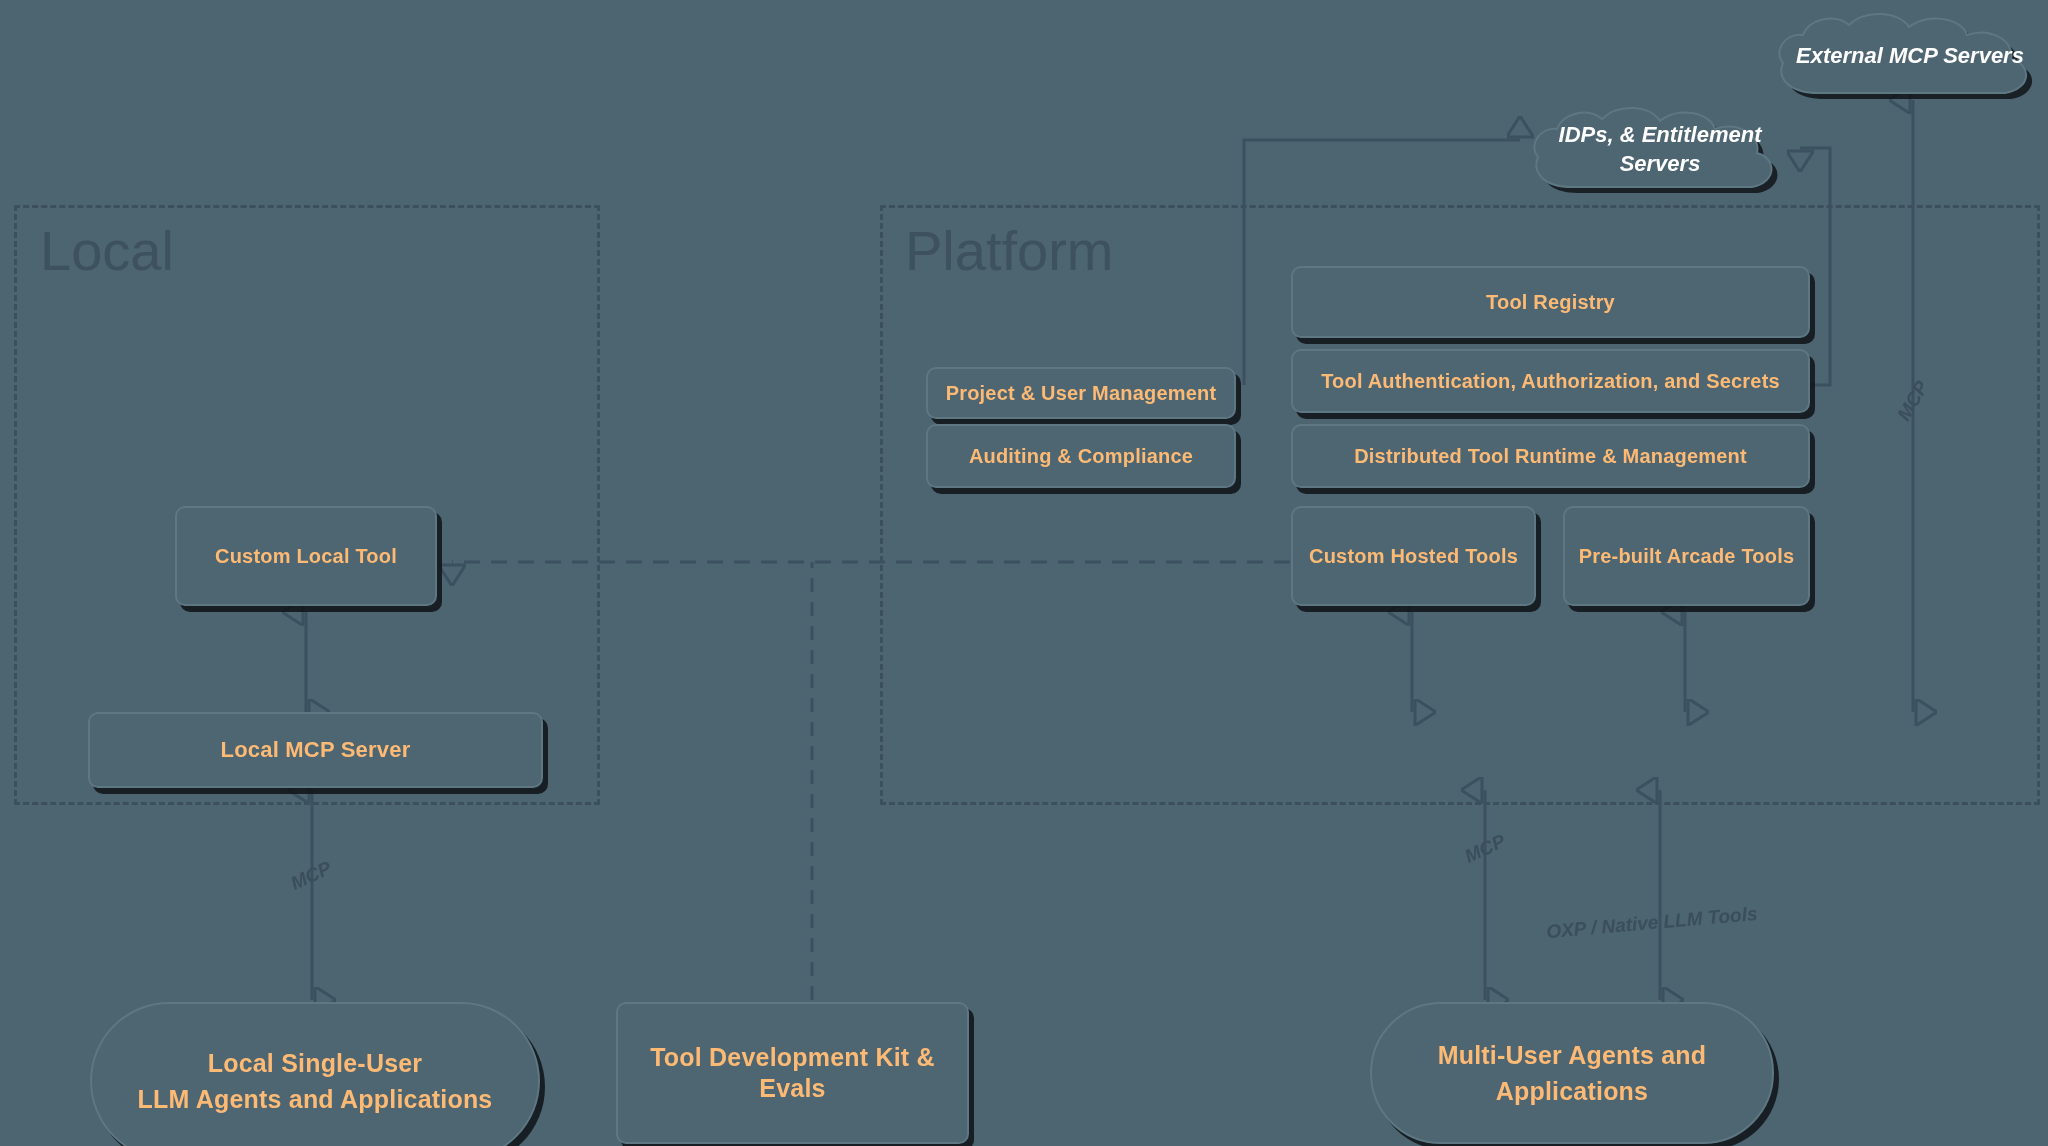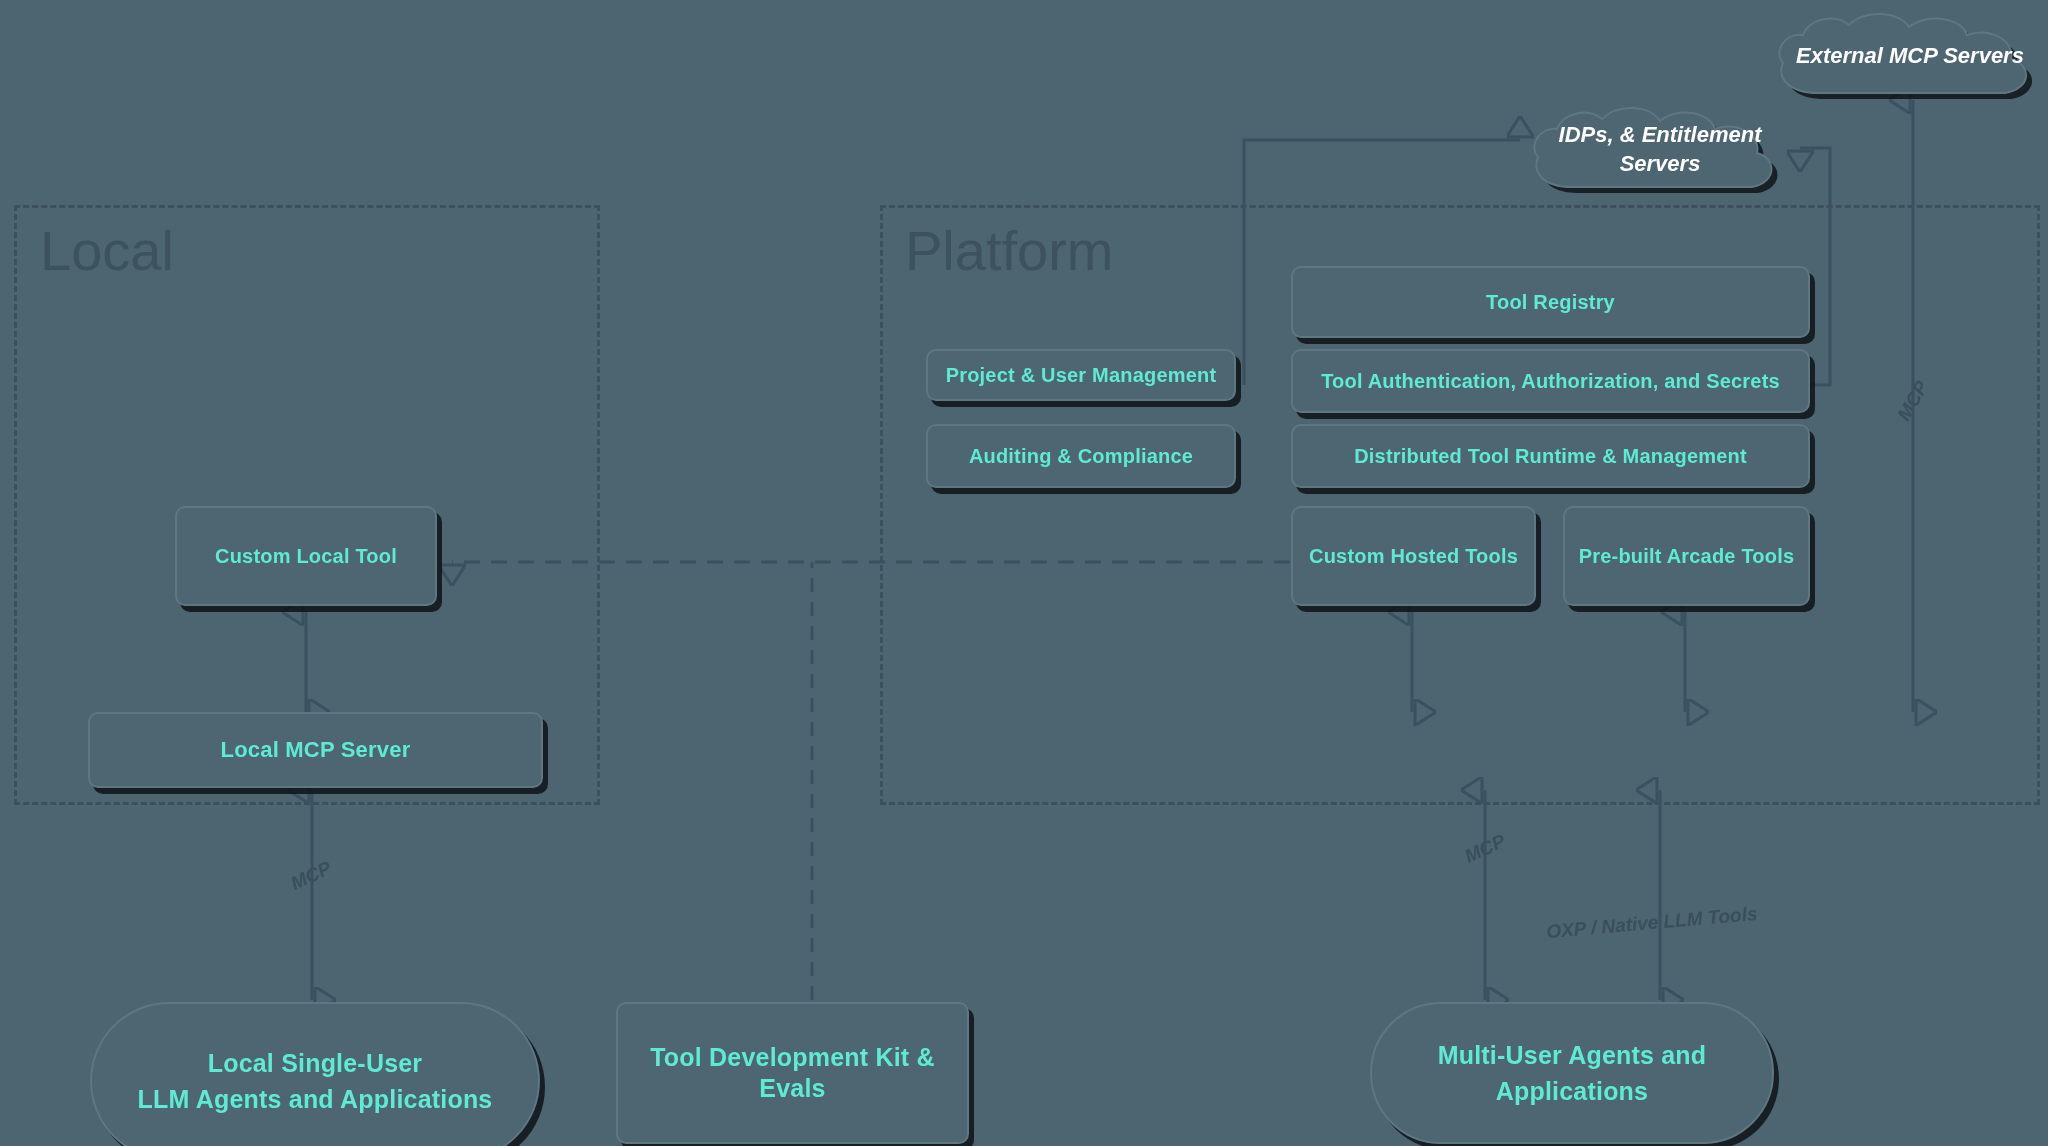--- a/index.html
+++ b/index.html
@@ -41,21 +41,21 @@
   }
 
   
   .node {
     position: absolute;
     box-sizing: border-box;
     background: #4e6572;
     border: 2px solid #5d7783;
     border-radius: 10px;
     box-shadow: 5px 6px 0 rgba(10,14,18,0.80);
-    color: #5eead4;
+    color: #fdba74;
     display: flex;
     align-items: center;
     justify-content: center;
     text-align: center;
     font-size: 20px;
     font-weight: 600;
     letter-spacing: .2px;
     line-height: 1.25;
     padding: 4px 0;
   }
@@ -190,21 +190,21 @@
 
   <div class="node big" style="left:88px; top:712px; width:455px; height:76px;">Local MCP Server</div>
 
   <div class="node pill" style="left:90px; top:1002px; width:450px; height:158px; flex-direction:column;">
     <span>Local Single-User</span>
     <span>LLM Agents and Applications</span>
   </div>
 
   <div class="node tdk" style="left:616px; top:1002px; width:353px; height:142px;">Tool Development Kit &amp; Evals</div>
 
-  <div class="node" style="left:926px; top:349px; width:310px; height:52px;">Project &amp; User Management</div>
+  <div class="node" style="left:926px; top:367px; width:310px; height:52px;">Project &amp; User Management</div>
 
   <div class="node" style="left:926px; top:424px; width:310px; height:64px;">Auditing &amp; Compliance</div>
 
   <div class="node" style="left:1291px; top:266px; width:519px; height:72px;">Tool Registry</div>
 
   <div class="node" style="left:1291px; top:349px; width:519px; height:64px;">Tool Authentication, Authorization, and Secrets</div>
 
   <div class="node" style="left:1291px; top:424px; width:519px; height:64px;">Distributed Tool Runtime &amp; Management</div>
 
   <div class="node" style="left:1291px; top:506px; width:245px; height:100px;">Custom Hosted Tools</div>

